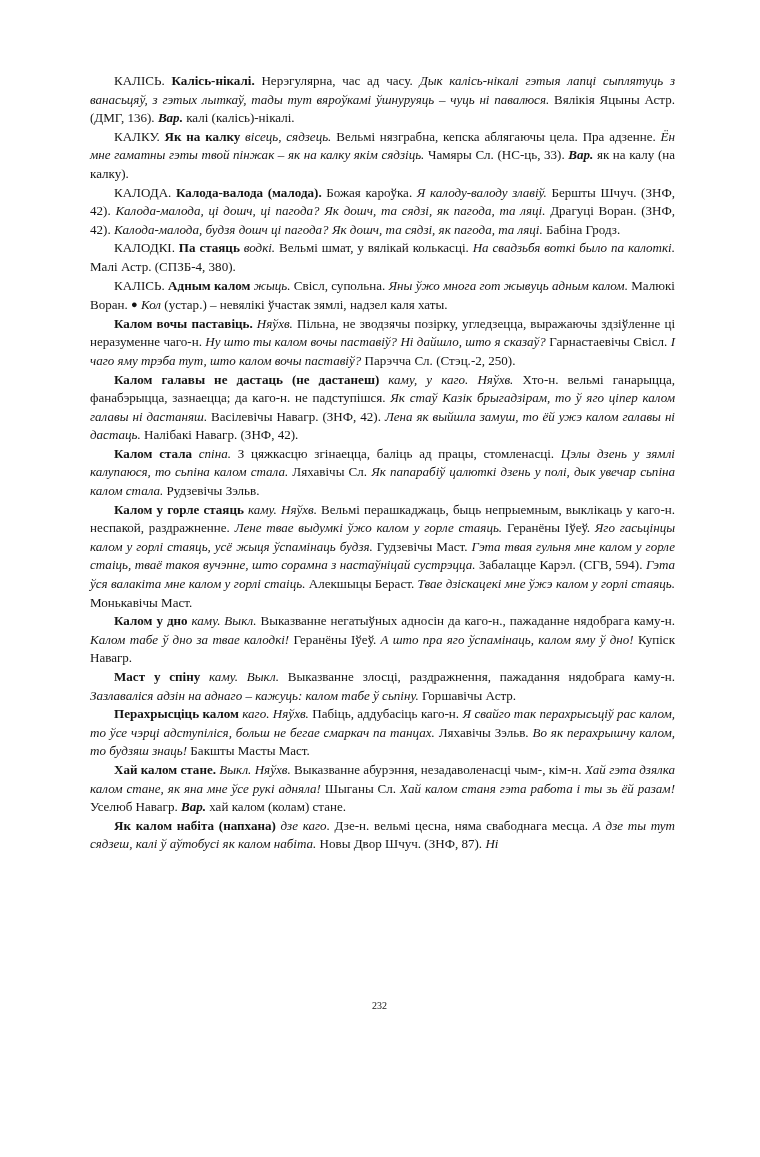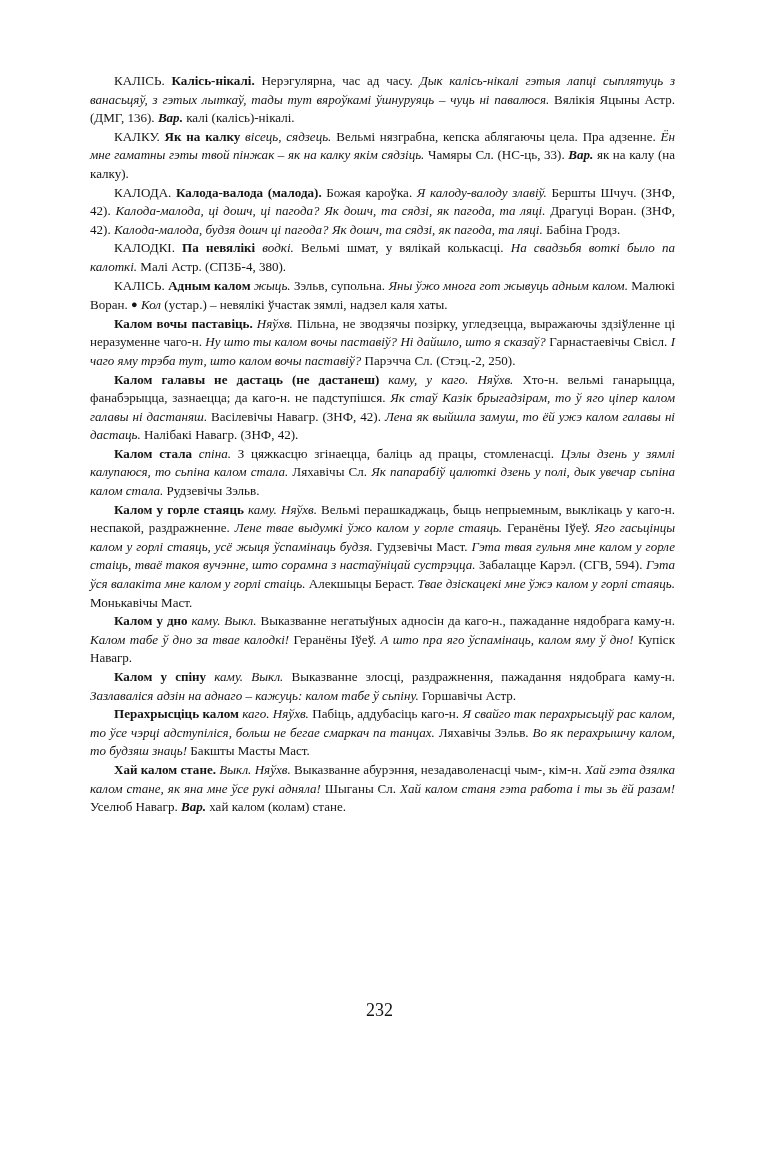--- a/index.html
+++ b/index.html
@@ -47,42 +47,43 @@
   .bullet {
     font-size: 11px;
     vertical-align: 1px;
   }
   .pagenum {
     position: absolute;
     left: 0;
     right: 0;
     top: 1000px;
     text-align: center;
-    font-size: 18px;
+    font-size: 10px;
     color: #141414;
   }
 </style>
 </head>
 <body>
 
 <div class="page">
 
   <div class="body-text">
     <div id="entries">
         <p class="entry"><span>КАЛІСЬ. </span><span class="b">Калісь-нікалі.</span><span> Нерэгулярна, час ад часу. </span><span class="i">Дык калісь-нікалі гэтыя лапці сыплятуць з ванасьцяў, з гэтых лыткаў, тады тут вяроўкамі ўшнуруяць – чуць ні павалюся.</span><span> Вялікія Яцыны Астр. (ДМГ, 136). </span><span class="bi">Вар.</span><span> калі (калісь)-нікалі.</span></p>
         <p class="entry"><span>КАЛКУ. </span><span class="b">Як на калку </span><span class="i">вісець, сядзець.</span><span> Вельмі нязграбна, кепска аблягаючы цела. Пра адзенне. </span><span class="i">Ён мне гаматны гэты твой пінжак – як на калку якім сядзіць.</span><span> Чамяры Сл. (НС-ць, 33). </span><span class="bi">Вар.</span><span> як на калу (на калку).</span></p>
         <p class="entry"><span>КАЛОДА. </span><span class="b">Калода-валода (малода).</span><span> Божая кароўка. </span><span class="i">Я калоду-валоду злавіў.</span><span> Бершты Шчуч. (ЗНФ, 42). </span><span class="i">Калода-малода, ці дошч, ці пагода? Як дошч, та сядзі, як пагода, та ляці.</span><span> Драгуці Воран. (ЗНФ, 42). </span><span class="i">Калода-малода, будзя дошч ці пагода? Як дошч, та сядзі, як пагода, та ляці.</span><span> Бабіна Гродз.</span></p>
-        <p class="entry"><span>КАЛОДКІ. </span><span class="b">Па невялікі </span><span class="i">водкі.</span><span> Вельмі шмат, у вялікай колькасці. </span><span class="i">На свадзьбя воткі было па калоткі.</span><span> Малі Астр. (СПЗБ-4, 380).</span></p>
-        <p class="entry"><span>КАЛІСЬ. </span><span class="b">Адным калом </span><span class="i">жыць.</span><span> Зэльв, супольна. </span><span class="i">Яны ўжо многа гот жывуць адным калом.</span><span> Малюкі Воран. </span><span class="bullet">●</span><span> </span><span class="i">Кол</span><span> (устар.)  – невялікі ўчастак зямлі, надзел каля хаты.</span></p>
+        <p class="entry"><span>КАЛОДКІ. </span><span class="b">Па стаяць </span><span class="i">водкі.</span><span> Вельмі шмат, у вялікай колькасці. </span><span class="i">На свадзьбя воткі было па калоткі.</span><span> Малі Астр. (СПЗБ-4, 380).</span></p>
+        <p class="entry"><span>КАЛІСЬ. </span><span class="b">Адным калом </span><span class="i">жыць.</span><span> Свісл, супольна. </span><span class="i">Яны ўжо многа гот жывуць адным калом.</span><span> Малюкі Воран. </span><span class="bullet">●</span><span> </span><span class="i">Кол</span><span> (устар.)  – невялікі ўчастак зямлі, надзел каля хаты.</span></p>
         <p class="entry"><span class="b">Калом вочы паставіць.</span><span class="i"> Няўхв.</span><span> Пільна, не зводзячы позірку, угледзецца, выражаючы здзіўленне ці неразуменне чаго-н. </span><span class="i">Ну што ты калом вочы паставіў? Ні дайшло, што я сказаў?</span><span> Гарнастаевічы Свісл. </span><span class="i">І чаго яму трэба тут, што калом вочы паставіў?</span><span> Парэчча Сл. (Стэц.-2, 250).</span></p>
         <p class="entry"><span class="b">Калом галавы не дастаць (не дастанеш) </span><span class="i">каму, у каго. Няўхв.</span><span> Хто-н. вельмі ганарыцца, фанабэрыцца, зазнаецца; да каго-н. не падступішся. </span><span class="i">Як стаў Казік брыгадзірам, то ў яго ціпер калом галавы ні дастаняш.</span><span> Васілевічы Навагр. (ЗНФ, 42). </span><span class="i">Лена як выйшла замуш, то ёй ужэ калом галавы ні дастаць.</span><span> Налібакі Навагр. (ЗНФ, 42).</span></p>
         <p class="entry"><span class="b">Калом стала </span><span class="i">спіна.</span><span> З цяжкасцю згінаецца, баліць ад працы, стомленасці. </span><span class="i">Цэлы дзень у зямлі калупаюся, то сьпіна калом стала.</span><span> Ляхавічы Сл. </span><span class="i">Як папарабіў цалюткі дзень у полі, дык увечар сьпіна калом стала.</span><span> Рудзевічы Зэльв.</span></p>
         <p class="entry"><span class="b">Калом у горле стаяць </span><span class="i">каму. Няўхв.</span><span> Вельмі перашкаджаць, быць непрыемным, выклікаць у каго-н. неспакой, раздражненне. </span><span class="i">Лене твае выдумкі ўжо калом у горле стаяць.</span><span> Геранёны Іўеў. </span><span class="i">Яго гасьцінцы калом у горлі стаяць, усё жыця ўспамінаць будзя.</span><span> Гудзевічы Маст. </span><span class="i">Гэта твая гульня мне калом у горле стаіць, тваё такоя вучэнне, што сорамна з настаўніцай сустрэцца.</span><span> Забалацце Карэл. (СГВ, 594). </span><span class="i">Гэта ўся валакіта мне калом у горлі стаіць.</span><span> Алекшыцы Бераст. </span><span class="i">Твае дзіскацекі мне ўжэ калом у горлі стаяць.</span><span> Монькавічы Маст.</span></p>
         <p class="entry"><span class="b">Калом у дно </span><span class="i">каму. Выкл.</span><span> Выказванне негатыўных адносін да каго-н., пажаданне нядобрага каму-н. </span><span class="i">Калом табе ў дно за твае калодкі!</span><span> Геранёны Іўеў. </span><span class="i">А што пра яго ўспамінаць, калом яму ў дно!</span><span> Купіск Навагр.</span></p>
-        <p class="entry"><span class="b">Калом у спіну </span><span class="i">каму. Выкл.</span><span> Выказванне злосці, раздражнення, пажадання нядобрага каму-н. </span><span class="i">Зазлаваліся адзін на аднаго – кажуць: калом табе ў сьпіну.</span><span> Горшавічы Астр.</span></p>
+        <p class="entry"><span class="b">Маст у спіну </span><span class="i">каму. Выкл.</span><span> Выказванне злосці, раздражнення, пажадання нядобрага каму-н. </span><span class="i">Зазлаваліся адзін на аднаго – кажуць: калом табе ў сьпіну.</span><span> Горшавічы Астр.</span></p>
         <p class="entry"><span class="b">Перахрысціць калом </span><span class="i">каго. Няўхв.</span><span> Пабіць, аддубасіць каго-н. </span><span class="i">Я свайго так перахрысьціў рас калом, то ўсе чэрці адступіліся, больш не бегае смаркач па танцах.</span><span> Ляхавічы Зэльв. </span><span class="i">Во як перахрышчу калом, то будзяш знаць!</span><span> Бакшты Масты Маст.</span></p>
         <p class="entry"><span class="b">Хай калом стане.</span><span class="i"> Выкл. Няўхв.</span><span> Выказванне абурэння, незадаволенасці чым-, кім-н. </span><span class="i">Хай гэта дзялка калом стане, як яна мне ўсе рукі адняла!</span><span> Шыганы Сл. </span><span class="i">Хай калом станя гэта работа і ты зь ёй разам!</span><span> Уселюб Навагр. </span><span class="bi">Вар.</span><span> хай калом (колам) стане.</span></p>
+        <p class="entry"><span class="b">Як калом набіта (напхана) </span><span class="i">дзе каго.</span><span> Дзе-н. вельмі цесна, няма свабоднага месца. </span><span class="i">А дзе ты тут сядзеш, калі ў аўтобусі як калом набіта.</span><span> Новы Двор Шчуч. (ЗНФ, 87). </span><span class="i">Ні</span></p>
       </div>
   </div>
 
   <div class="pagenum">232</div>
 
 </div>
 
 </body></html>

